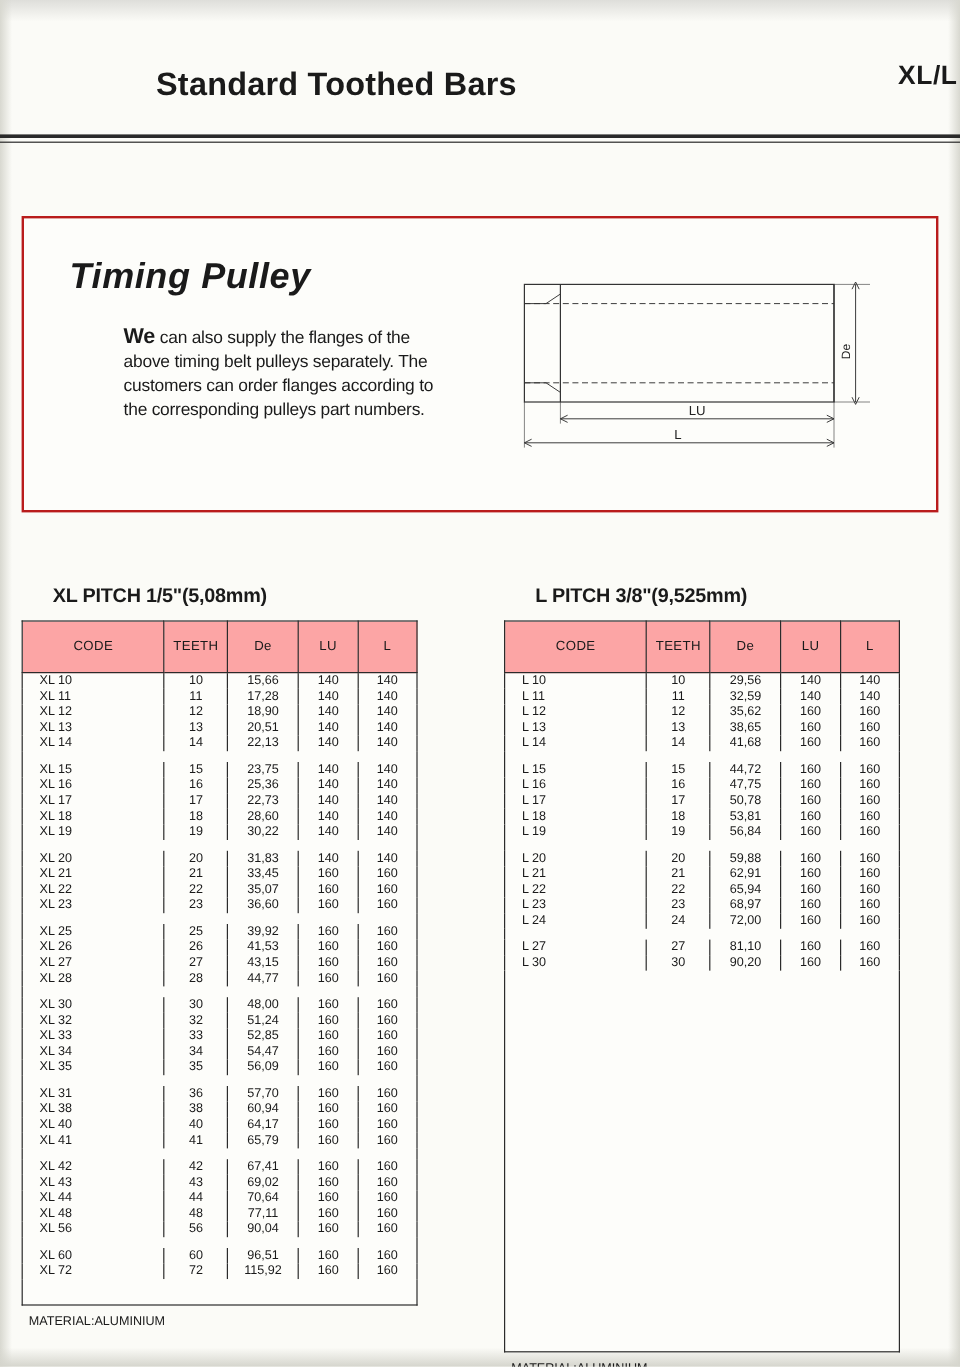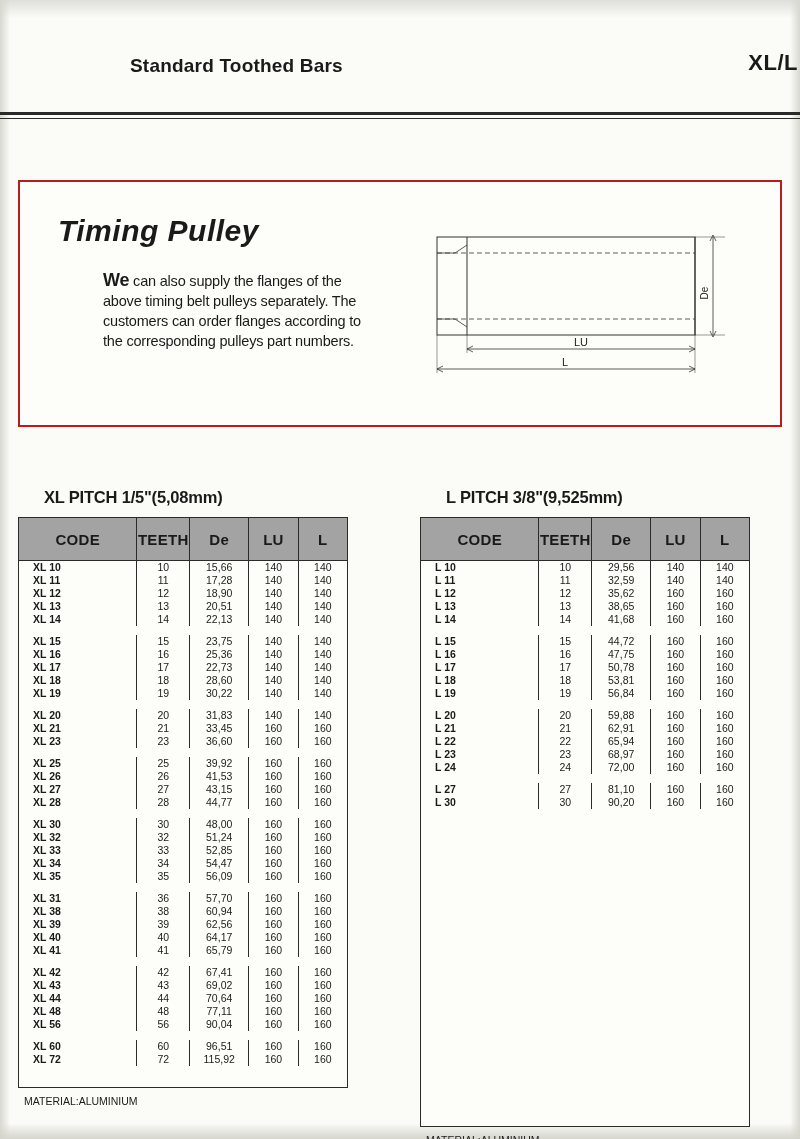--- a/index.html
+++ b/index.html
@@ -23,21 +23,21 @@
   }
   
   .header {
     position: relative;
     height: 118px;
   }
   .header-title {
     position: absolute;
     left: 130px;
     top: 55px;
-    font-size: 19px;
+    font-size: 27px;
     font-weight: bold;
     letter-spacing: 0.2px;
   }
   .header-code {
     position: absolute;
     right: 2px;
     top: 50px;
     font-size: 22px;
     font-weight: bold;
     letter-spacing: 0.5px;
@@ -116,29 +116,29 @@
   table.spec th, table.spec td {
     border: 1px solid #2b2b2b;
     font-size: 10.5px;
     text-align: center;
     padding: 0;
     height: 13px;
     line-height: 13px;
   }
   table.spec thead th {
     height: 42px;
-    font-size: 15px;
-    font-weight: bold;
+    font-size: 11px;
+    font-weight: normal;
     letter-spacing: 0.3px;
-    background: #a3a3a3;
+    background: #fca5a5;
   }
   table.spec td.code {
     text-align: left;
     padding-left: 14px;
-    font-weight: bold;
+    font-weight: normal;
     font-size: 10.5px;
   }
   table.spec tr.spacer td {
     height: 9px;
     border-left: 1px solid #2b2b2b;
     border-right: 1px solid #2b2b2b;
     border-top: none;
     border-bottom: none;
   }
   table.spec td {
@@ -348,20 +348,27 @@
             <td class="">140</td>
           </tr>
           <tr>
             <td class="code">XL 21</td>
             <td class="">21</td>
             <td class="">33,45</td>
             <td class="">160</td>
             <td class="">160</td>
           </tr>
           <tr>
+            <td class="code">XL 22</td>
+            <td class="">22</td>
+            <td class="">35,07</td>
+            <td class="">160</td>
+            <td class="">160</td>
+          </tr>
+          <tr>
             <td class="code">XL 23</td>
             <td class="">23</td>
             <td class="">36,60</td>
             <td class="">160</td>
             <td class="">160</td>
           </tr>
           <tr class="spacer">
             <td colspan="5"></td>
           </tr>
           <tr>
@@ -437,27 +444,20 @@
             <td class="code">XL 31</td>
             <td class="">36</td>
             <td class="">57,70</td>
             <td class="">160</td>
             <td class="">160</td>
           </tr>
           <tr>
             <td class="code">XL 38</td>
             <td class="">38</td>
             <td class="">60,94</td>
-            <td class="">160</td>
-            <td class="">160</td>
-          </tr>
-          <tr>
-            <td class="code">XL 39</td>
-            <td class="">39</td>
-            <td class="">62,56</td>
             <td class="">160</td>
             <td class="">160</td>
           </tr>
           <tr>
             <td class="code">XL 40</td>
             <td class="">40</td>
             <td class="">64,17</td>
             <td class="">160</td>
             <td class="">160</td>
           </tr>

